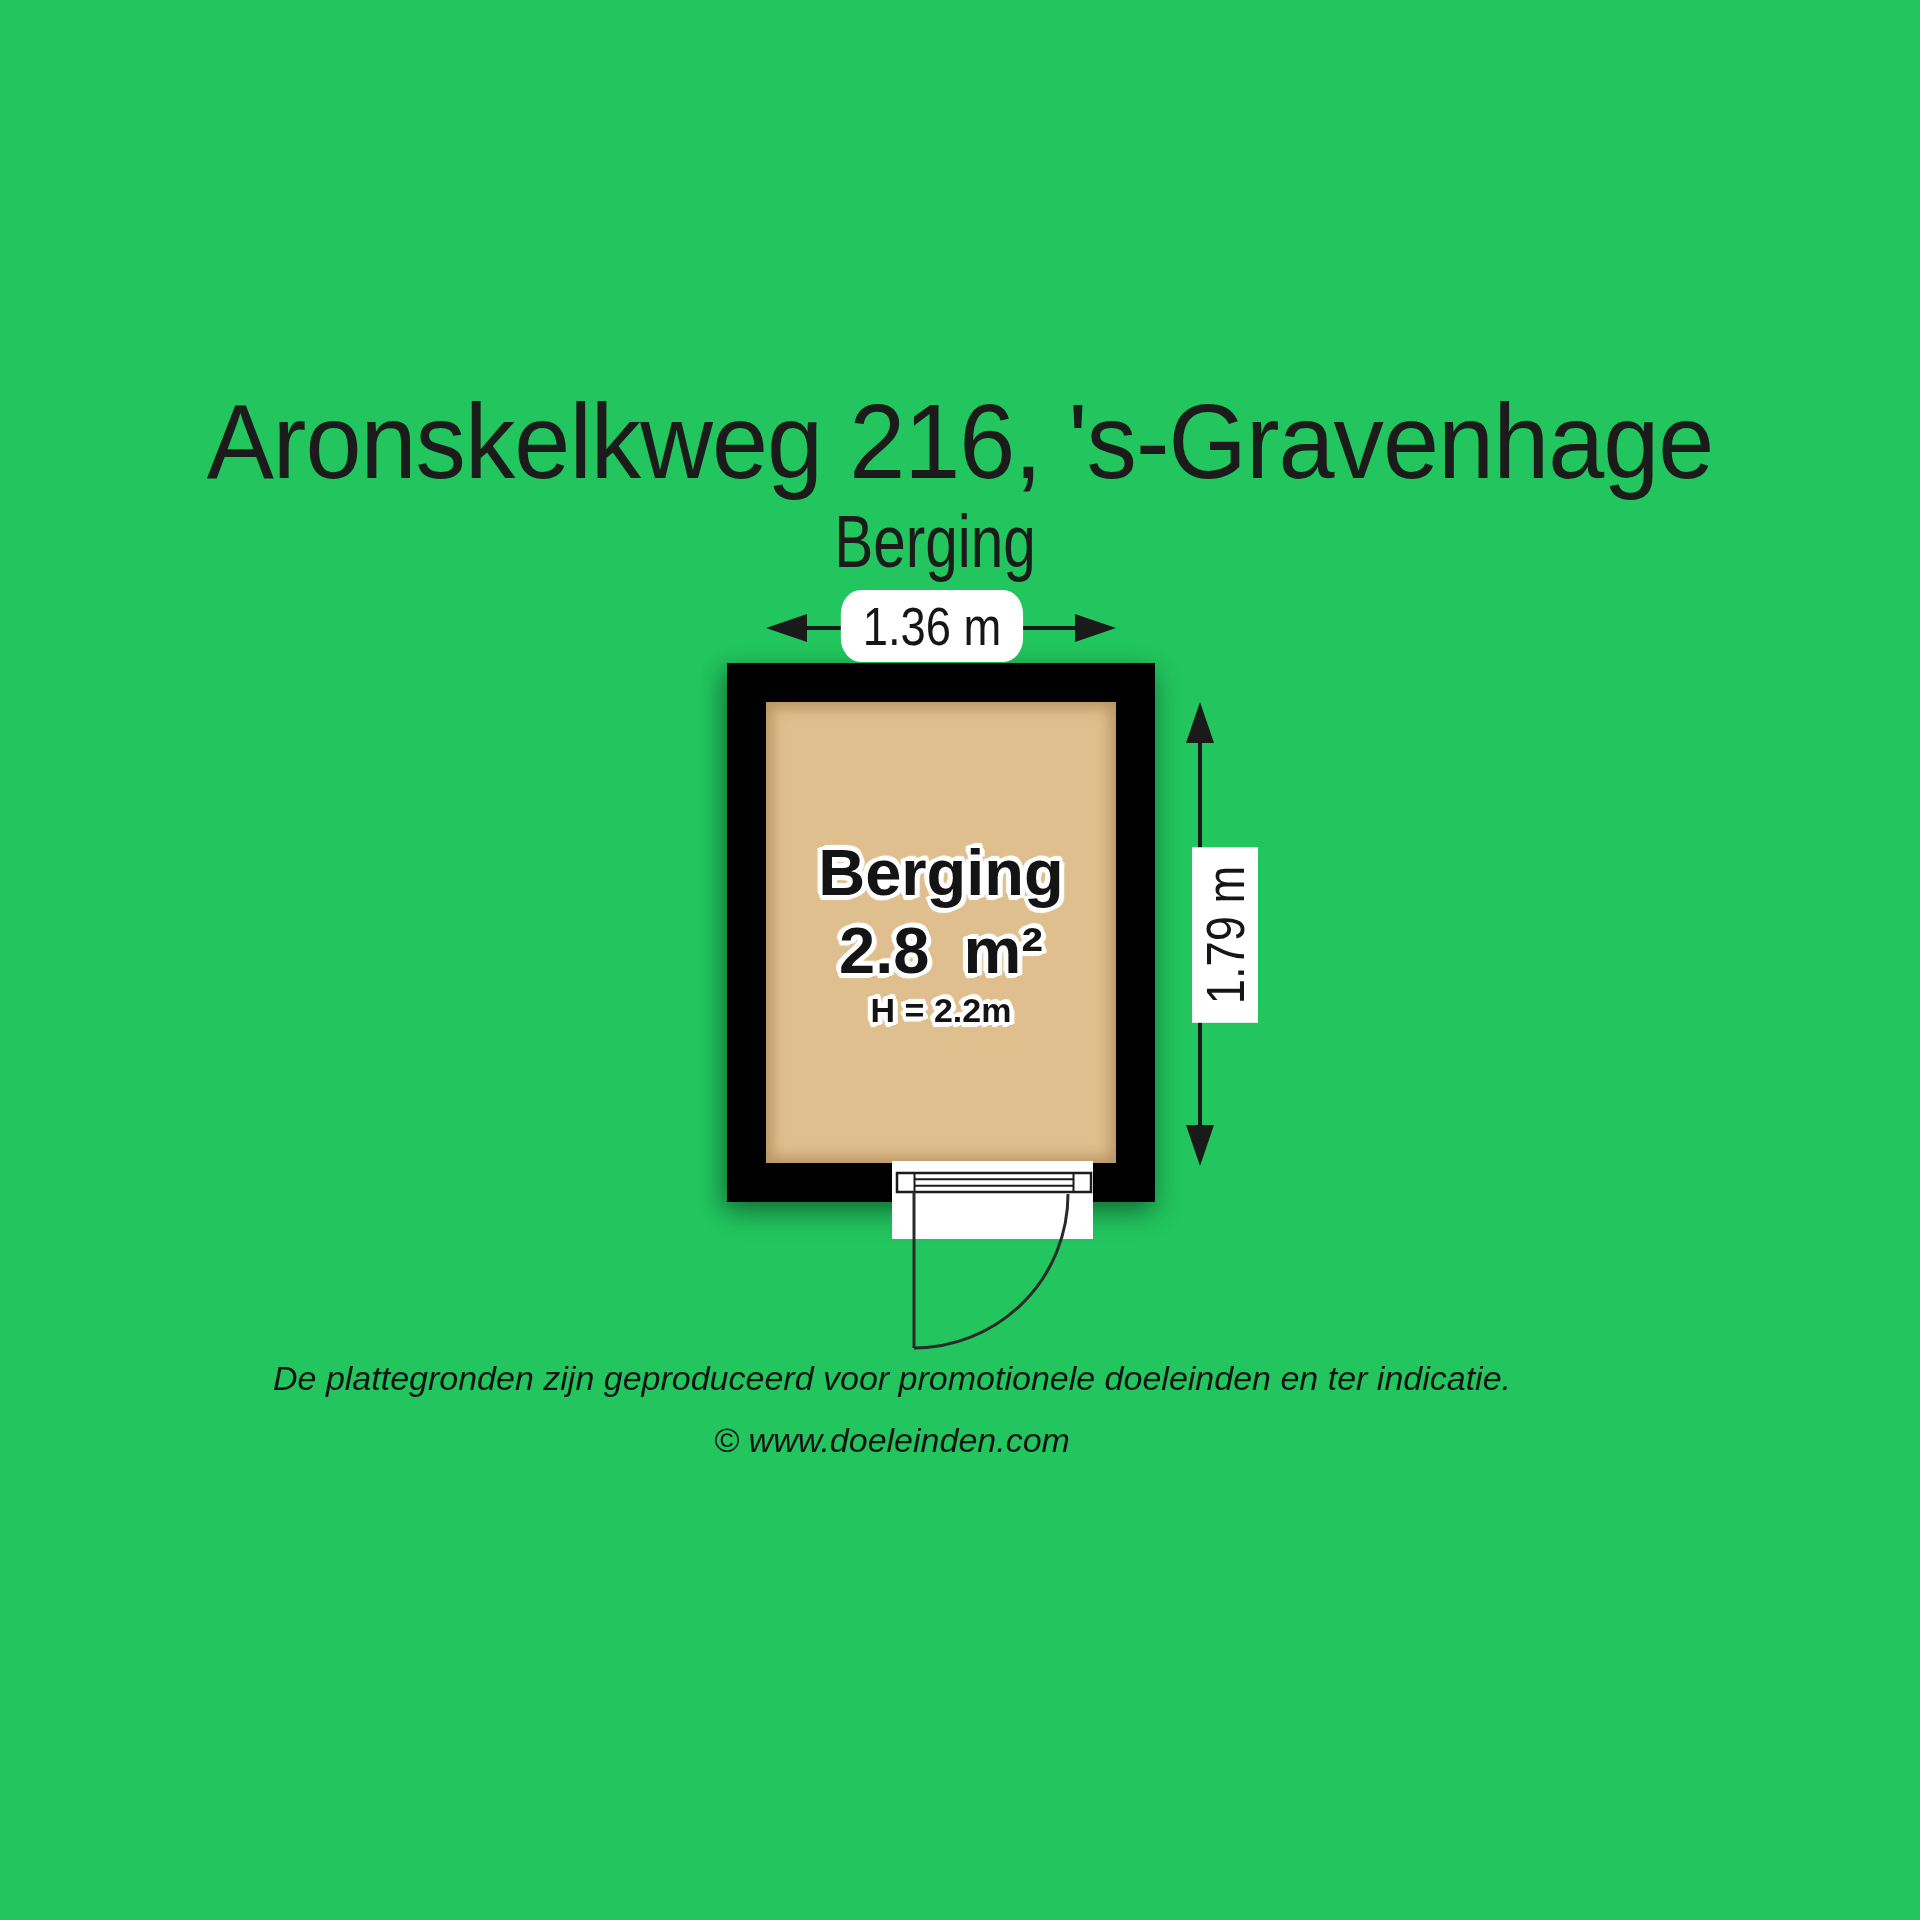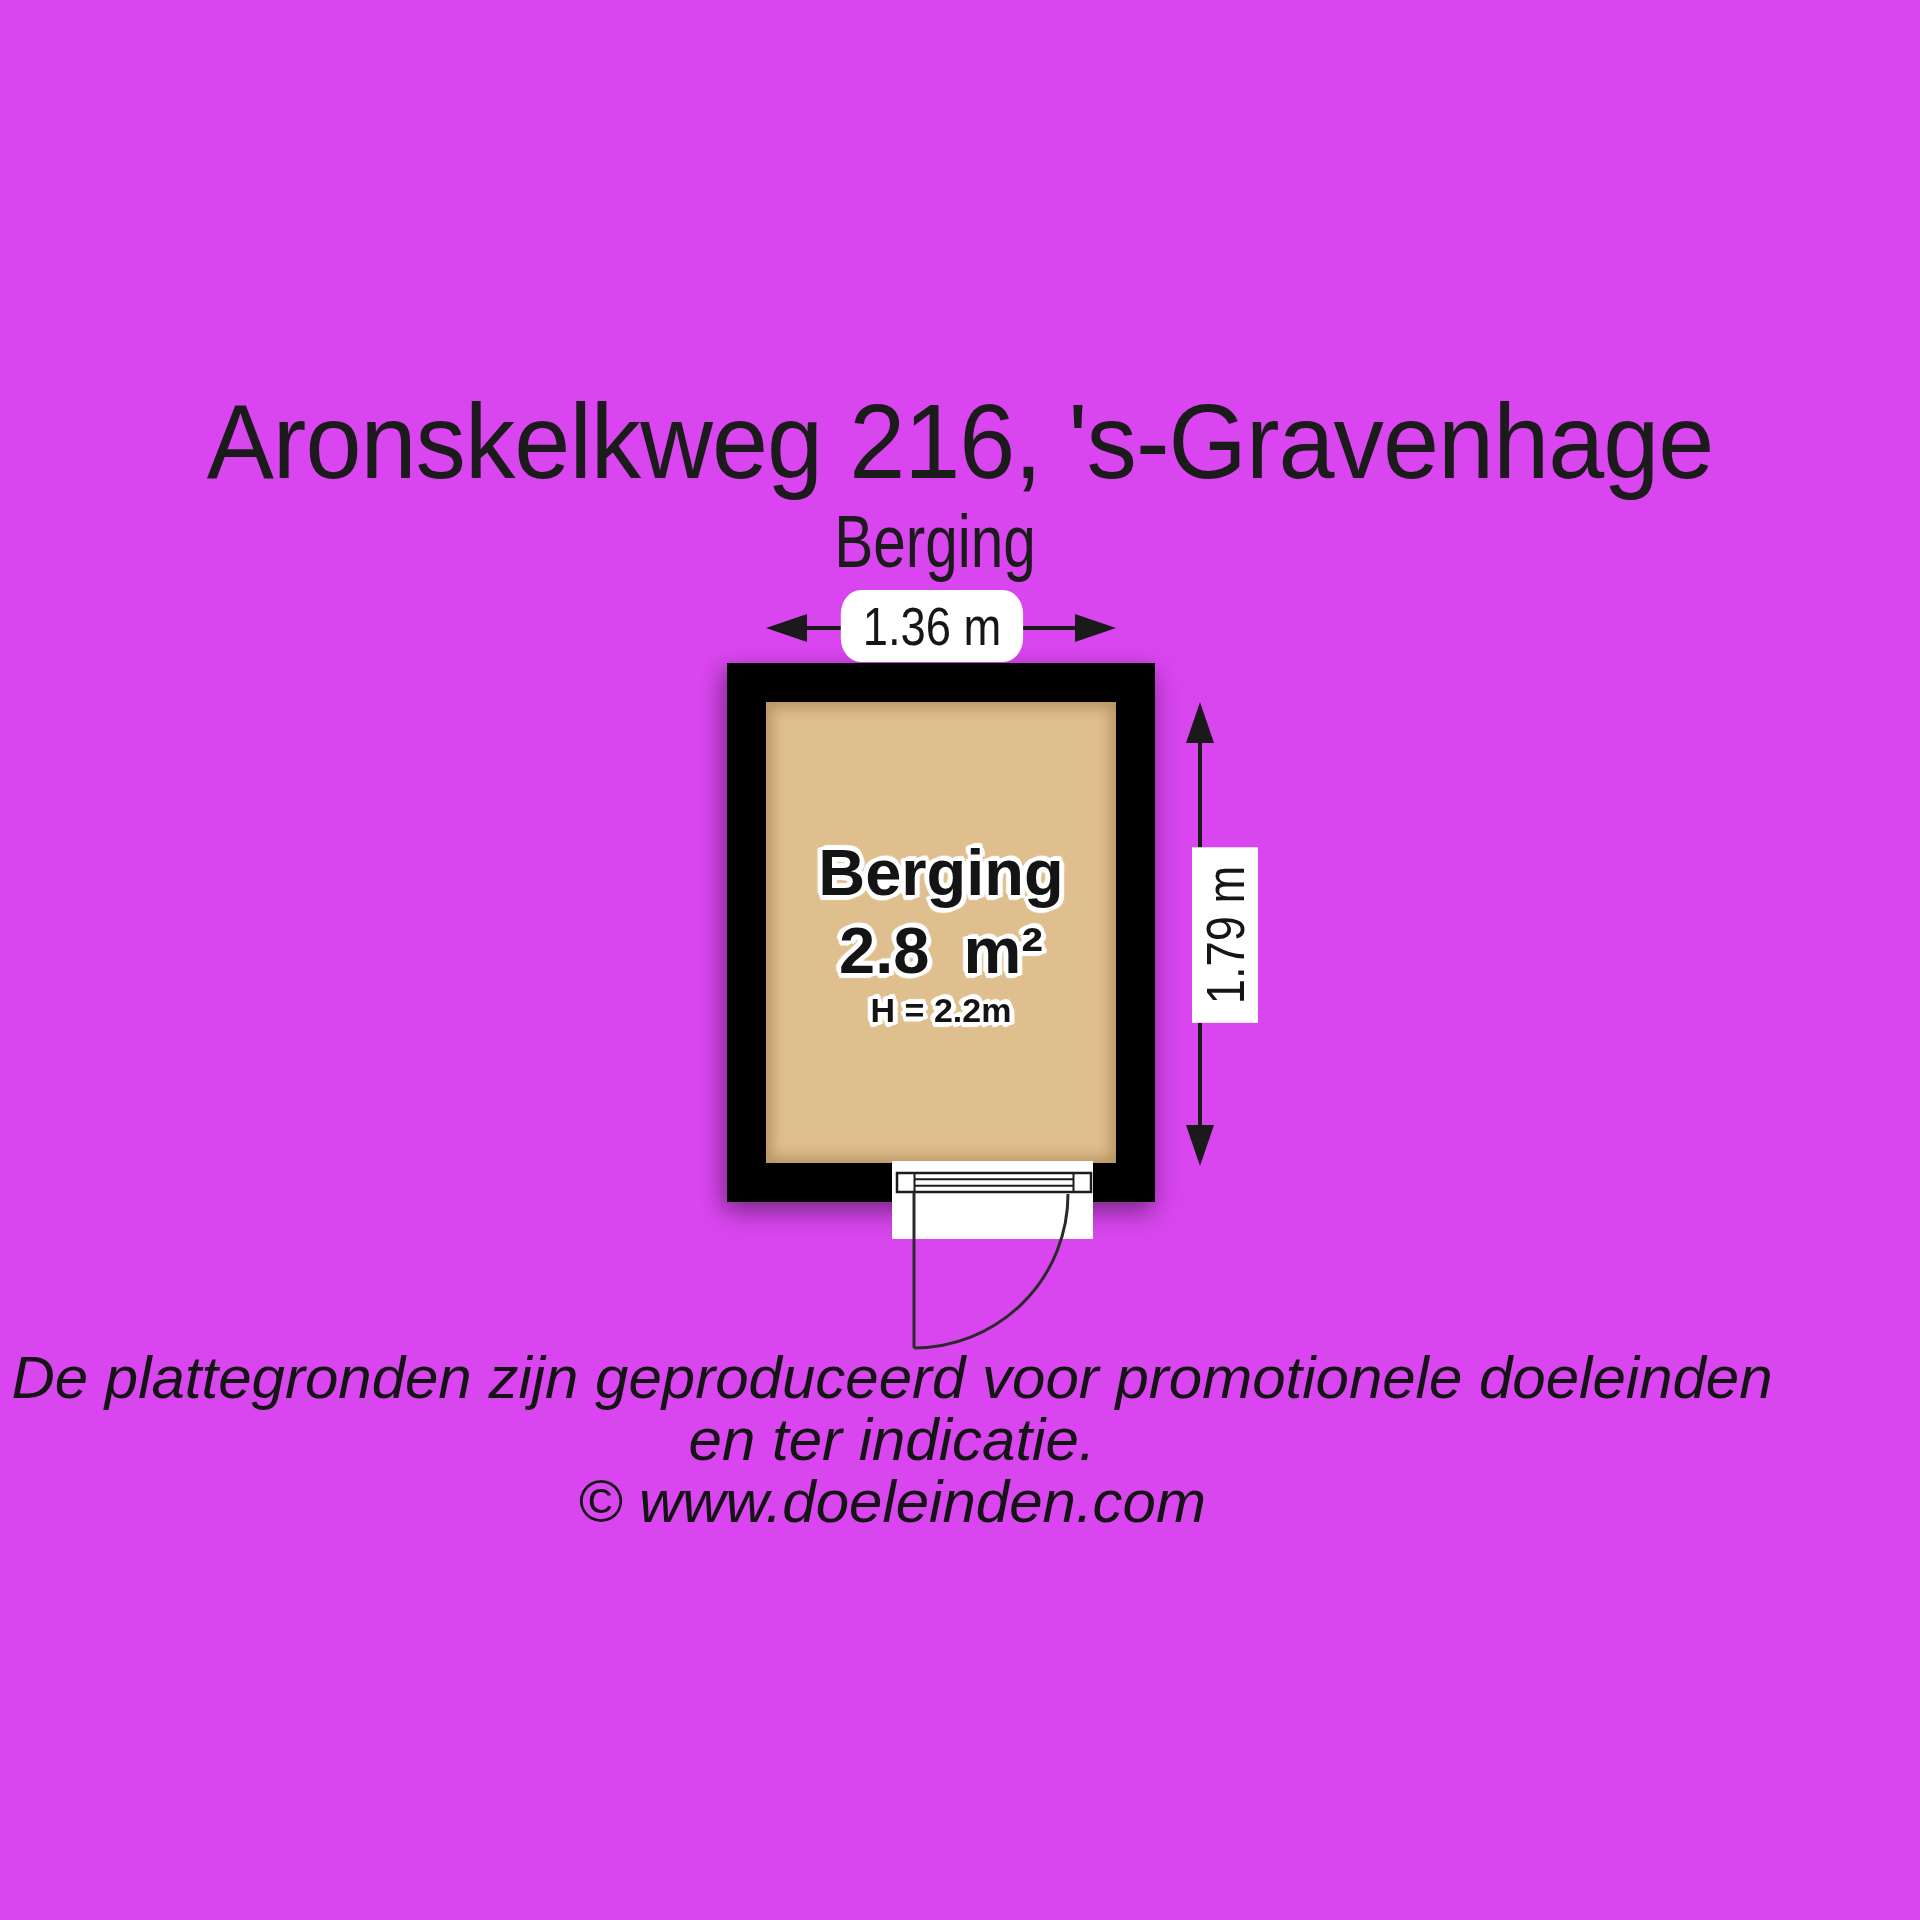--- a/index.html
+++ b/index.html
@@ -1,19 +1,19 @@
 <!DOCTYPE html>
 <html style="--wall: #000000; --floor: #e0bf8e; --floor-shade: #c9a878; --line: #1a1a1a;"><head>
 <meta charset="utf-8">
 <style>
   html,body{margin:0;padding:0;background:#ffffff;}
   .page{
     position:relative;
     width:1920px;height:1920px;
-    background:#d946ef;
+    background:#22c55e;
     overflow:hidden;
     font-family:"Liberation Sans", sans-serif;
     color:#1b1b1b;
   }
 
   
   .title{
     position:absolute;top:388px;left:0;width:1920px;
     text-align:center;font-size:106px;line-height:1;
     letter-spacing:-1px;white-space:nowrap;
@@ -75,21 +75,21 @@
   .dimline{stroke:var(--line,#1a1a1a);stroke-width:4;}
   .dimhead{fill:var(--line,#1a1a1a);stroke:none;}
   .opening{fill:#ffffff;stroke:none;}
   .thresh{fill:#ffffff;stroke:#1c1c1c;stroke-width:2.5;}
   .threshline{stroke:#1c1c1c;stroke-width:2;}
   .doorline{stroke:#2a2a2a;stroke-width:3;fill:none;}
 
   
   .footer{
     position:absolute;top:1347px;left:0;width:1784px;
-    text-align:center;font-style:italic;font-size:60px;line-height:62px;
+    text-align:center;font-style:italic;font-size:34px;line-height:62px;
     color:#141414;
   }
 </style>
 </head>
 <body>
 
 <div class="page">
 
   <div class="title">Aronskelkweg 216, 's-Gravenhage</div>
   <div class="subtitle">Berging</div>

